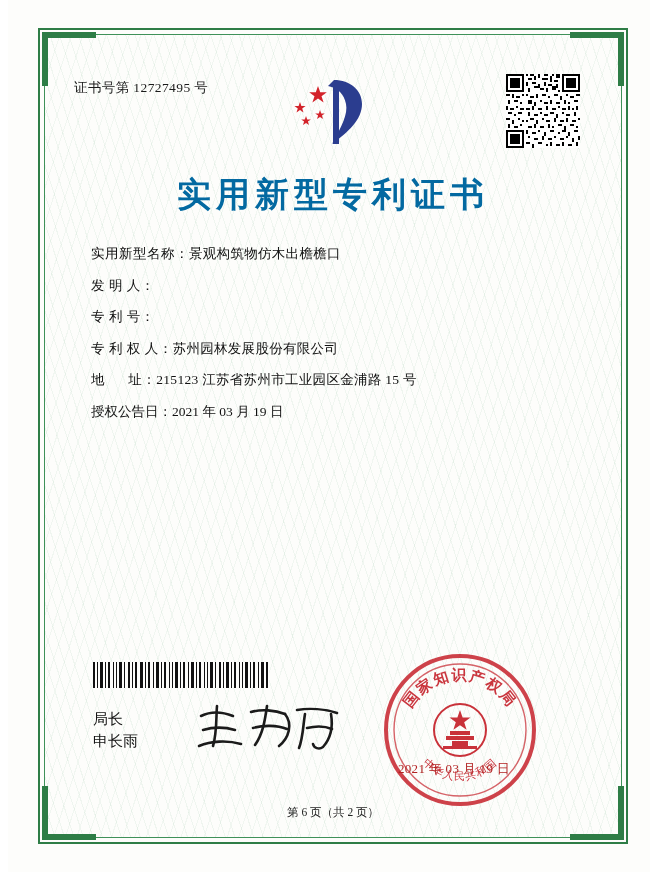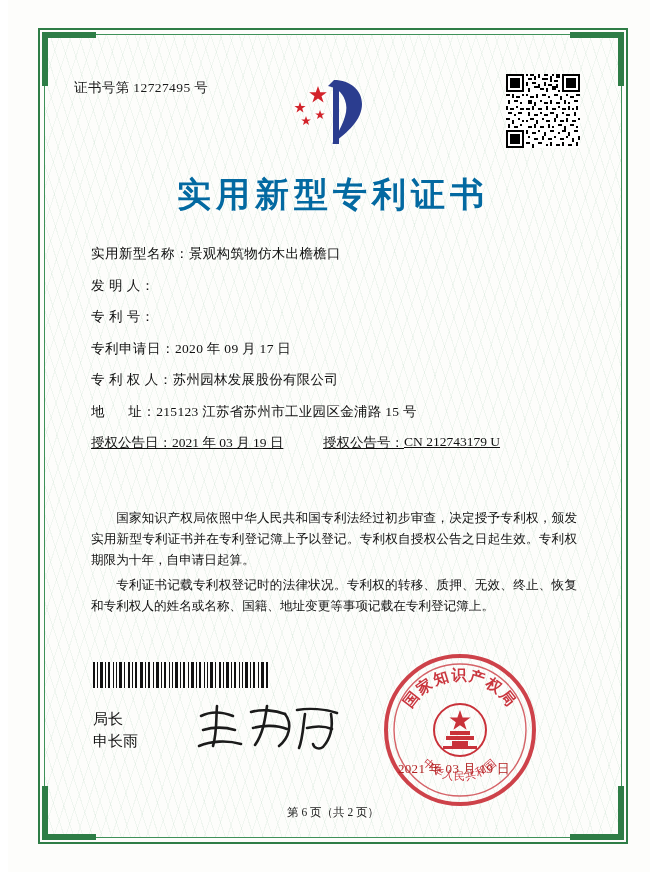--- a/index.html
+++ b/index.html
@@ -114,21 +114,20 @@
   }
   .field .val {
     flex: 1 1 auto;
     letter-spacing: 0.3px;
   }
   .field-row2 {
     display: flex;
     align-items: baseline;
     font-size: 13.5px;
     margin-bottom: 19px;
-    text-decoration: underline;
   }
   .field-row2 .cell-a { width: 232px; display:flex; }
   .field-row2 .cell-b { display:flex; }
 
   .body-text {
     position: absolute;
     left: 83px; top: 508px;
     width: 486px;
     font-size: 12.6px;
     line-height: 21px;
@@ -361,47 +360,35 @@
       <span class="lbl">实用新型名称：</span>
       <span class="val">景观构筑物仿木出檐檐口</span>
     </div>
     <div class="field">
       <span class="lbl">发 明 人：</span>
     </div>
     <div class="field">
       <span class="lbl">专 利 号：</span>
     </div>
     <div class="field">
-      <span class="lbl">专利申请日：</span>
-      <span class="val">2020 年 09 月 17 日</span>
-    </div>
-    <div class="field">
       <span class="lbl">专 利 权 人：</span>
       <span class="val">苏州园林发展股份有限公司</span>
     </div>
     <div class="field">
       <span class="lbl">地      址：</span>
       <span class="val">215123 江苏省苏州市工业园区金浦路 15 号</span>
     </div>
     <div class="field-row2">
       <span class="cell-a">
         <span class="lbl">授权公告日：</span>
         <span class="val">2021 年 03 月 19 日</span>
       </span>
-      <span class="cell-b">
-        <span class="lbl">授权公告号：</span>
-        <span class="val">CN 212743179 U</span>
-      </span>
-    </div>
-  </div>
-
-  <div class="body-text">
-    <p>国家知识产权局依照中华人民共和国专利法经过初步审查，决定授予专利权，颁发实用新型专利证书并在专利登记簿上予以登记。专利权自授权公告之日起生效。专利权期限为十年，自申请日起算。</p>
-    <p>专利证书记载专利权登记时的法律状况。专利权的转移、质押、无效、终止、恢复和专利权人的姓名或名称、国籍、地址变更等事项记载在专利登记簿上。</p>
-  </div>
+    </div>
+  </div>
+
 
   <div class="barcode">
     <svg width="176" height="26" viewBox="0 0 176 26" shape-rendering="crispEdges">
       <rect width="176" height="26" fill="#fdfdfb"></rect>
       <g fill="#111">
         <rect x="0" y="0" width="2" height="26"></rect>
           <rect x="4" y="0" width="1" height="26"></rect>
         <rect x="7" y="0" width="3" height="26"></rect>
           <rect x="12" y="0" width="1" height="26"></rect>
         <rect x="15" y="0" width="2" height="26"></rect>

